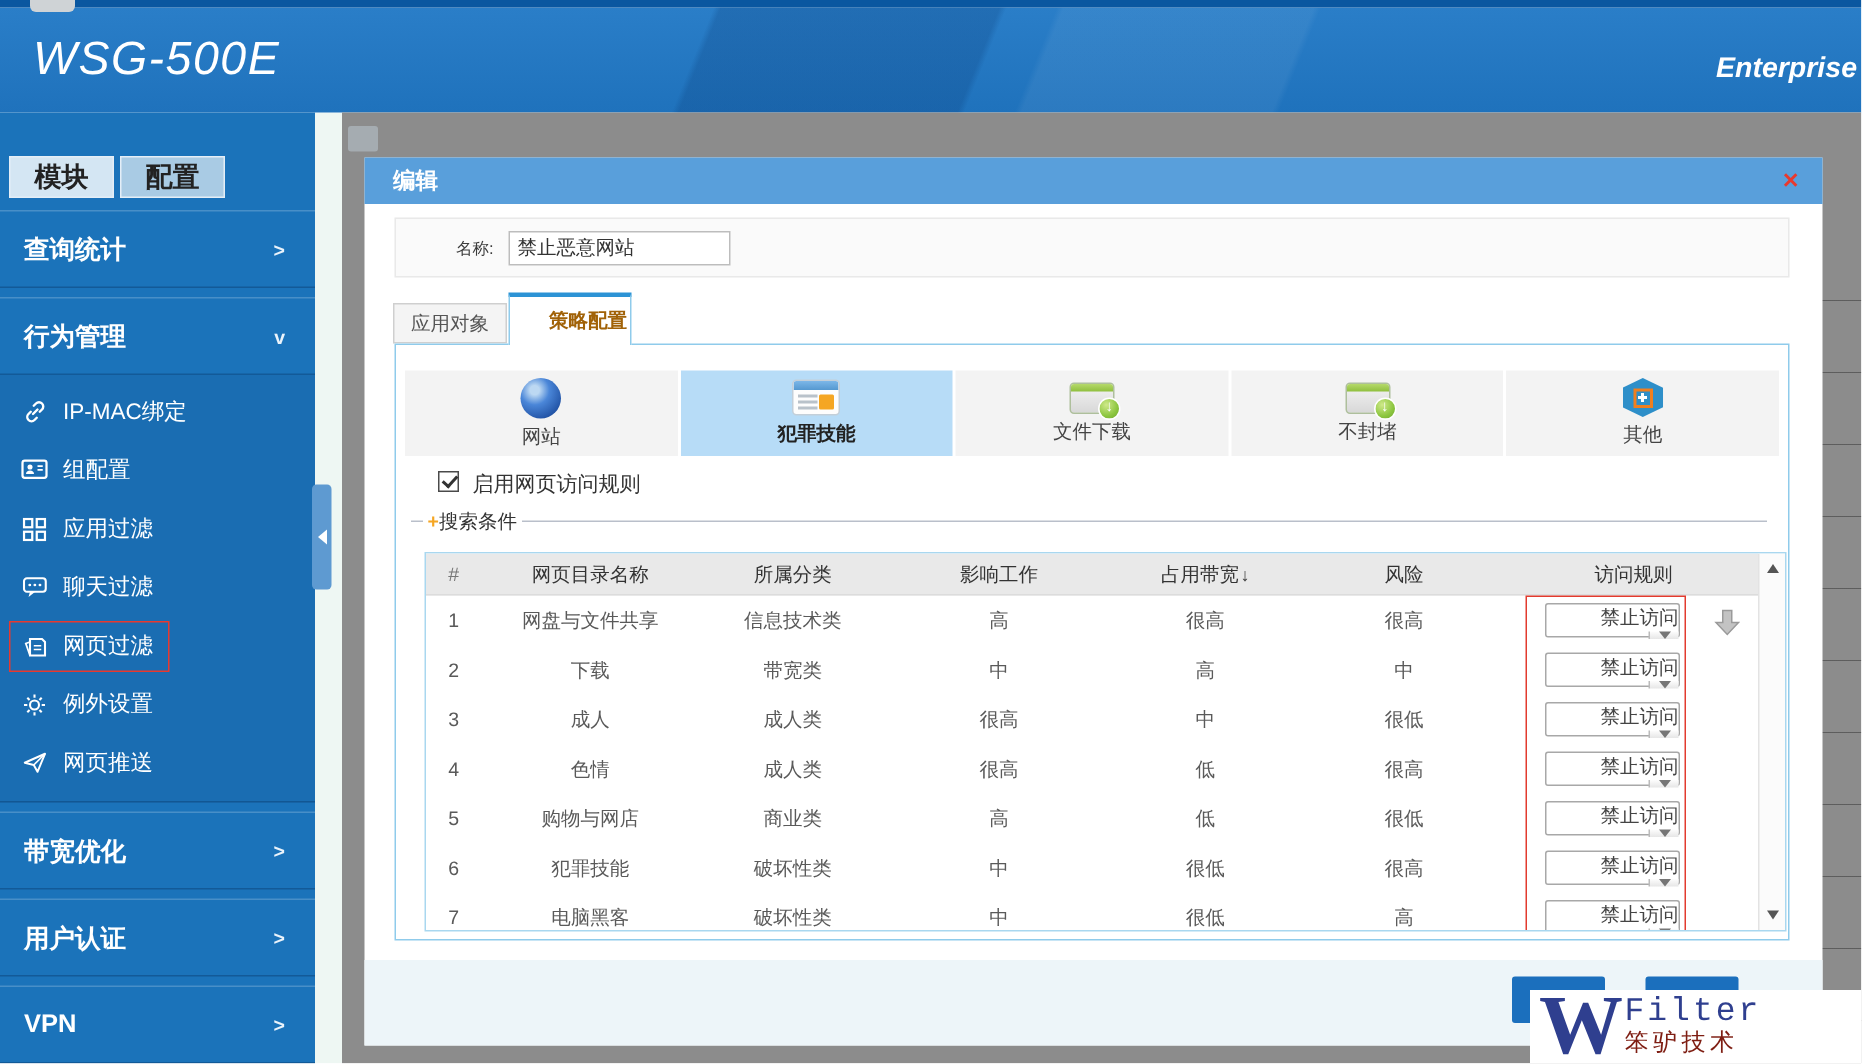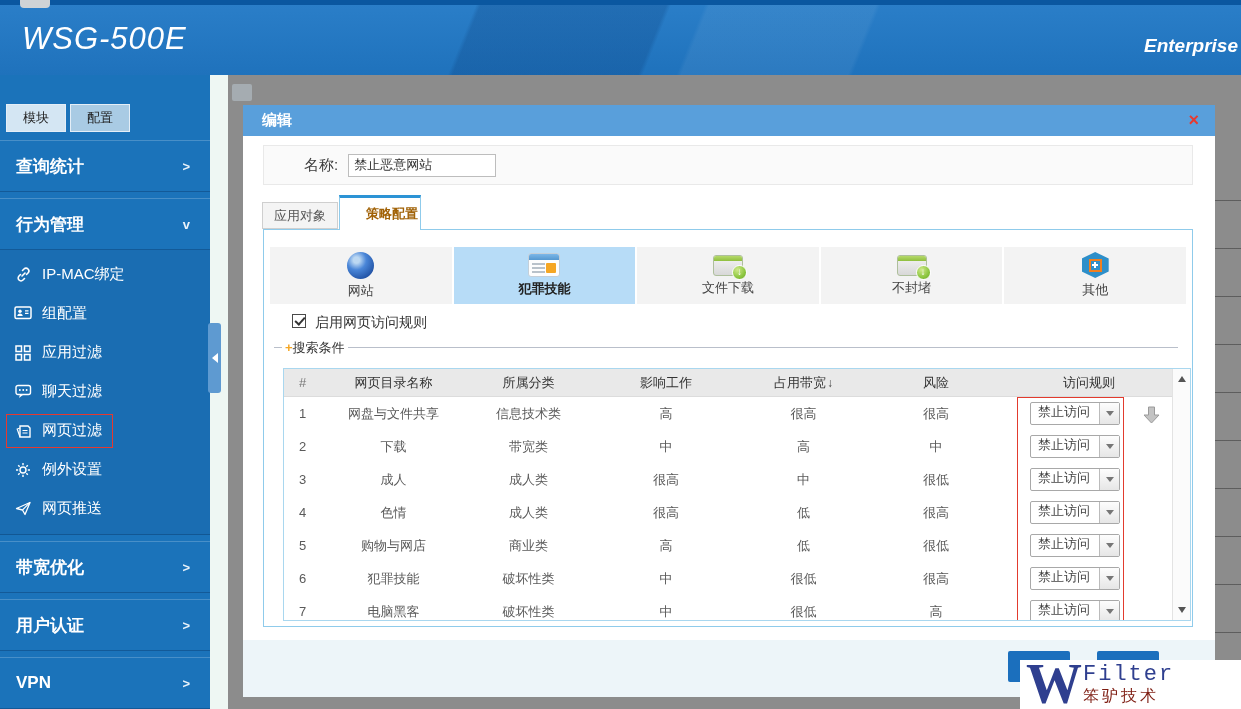--- a/index.html
+++ b/index.html
@@ -18,21 +18,21 @@
       linear-gradient(115deg, transparent 38%, rgba(10,60,120,.25) 38.5%, rgba(10,60,120,.25) 58%, transparent 58.5%),
       linear-gradient(115deg, transparent 62%, rgba(255,255,255,.06) 62.5%, rgba(255,255,255,.06) 80%, transparent 80.5%);
     transform:rotate(-3deg); }
   .brand { position:absolute; left:22px; top:16px; font-size:31px; color:#fff; letter-spacing:1px; font-weight:400; }
   .edition { position:absolute; right:3px; top:30px; font-size:19px; color:#fff; font-weight:bold; }
 
   
   .sidebar { position:absolute; left:0; top:75px; width:210px; height:634px; background:#1b73ba; z-index:2; }
   .side-tabs { position:absolute; left:6px; top:29px; display:flex; gap:4px; }
   .side-tab { height:28px; padding:0 16px; display:flex; align-items:center; justify-content:center;
-    font-size:13px; font-weight:normal; color:#222; background:#a9cbe4; border:1px solid #e4eef7; cursor:pointer; }
+    font-size:18px; font-weight:bold; color:#222; background:#a9cbe4; border:1px solid #e4eef7; cursor:pointer; }
   .side-tab.active { background:#d4e6f3; }
   .navs { position:absolute; left:0; top:65px; width:210px; }
   .nav-top { height:52px; display:flex; align-items:center; justify-content:space-between;
     padding:0 20px 0 16px; color:#fff; font-size:17px; font-weight:bold;
     border-top:1px solid rgba(255,255,255,.20); border-bottom:1px solid rgba(5,45,90,.35); margin-bottom:6px; cursor:pointer; }
   .nav-arrow { font-size:13px; font-weight:bold; color:#eaf3fb; }
   .submenu { background:#1a6db2; margin:-6px 0 6px 0; padding:5px 0 6px 0;
     border-bottom:1px solid rgba(5,45,90,.35); }
   .sub-item { position:relative; height:39px; display:flex; align-items:center; gap:9px;
     padding-left:13px; color:#fff; font-size:15px; cursor:pointer; }
@@ -52,21 +52,21 @@
 
   
   .modal { position:absolute; left:243px; top:105px; width:972px; height:592px; background:#fff; z-index:10; }
   .modal-header { position:absolute; left:0; top:0; right:0; height:31px; background:#599fdb;
     display:flex; align-items:center; }
   .modal-title { color:#fff; font-size:15px; font-weight:bold; margin-left:19px; }
   .modal-close { position:absolute; right:16px; top:5px; color:#e8392e; font-size:18px; font-weight:bold;
     cursor:pointer; line-height:20px; }
   .name-panel { position:absolute; left:20px; top:40px; width:930px; height:40px; background:#fafafa;
     border:1px solid #e9e9e9; display:flex; align-items:center; }
-  .name-label { margin-left:40px; font-size:15px; color:#3c3c3c; }
+  .name-label { margin-left:40px; font-size:11px; color:#3c3c3c; }
   .name-input { margin-left:10px; width:148px; height:23px; border:1px solid #bdbdbd; background:#fff;
     font-size:13px; color:#333; padding:0 5px; font-family:inherit; }
 
   .mtab { position:absolute; display:flex; align-items:center; justify-content:center; font-size:13px; cursor:pointer; }
   .mtab.inactive { left:19px; top:97px; width:76px; height:27px; background:#f4f4f4; border:1px solid #cfcfcf; color:#555; }
   .mtab.active { left:96px; top:90px; width:82px; height:35px; background:#fff; z-index:2;
     border-left:1px solid #8fcbeb; border-right:1px solid #8fcbeb; border-top:3px solid #2c93d5; border-bottom:none;
     font-weight:bold; color:#a16207;padding-left:24px; }
 
   .tab-panel { position:absolute; left:20px; top:124px; width:930px; height:398px; border:1px solid #8fcbeb; background:#fff; }
@@ -113,21 +113,21 @@
   .ptable { position:absolute; left:19px; top:138px; width:908px; height:253px; border:1px solid #a9d7ef; background:#fff; overflow:hidden; }
   .thead, .trow { display:grid; grid-template-columns:37px 145px 125px 150px 125px 140px 166px; width:888px; }
   .thead { height:28px; background:#e9e9e9; border-bottom:1px solid #dcdcdc; }
   .th { display:flex; align-items:center; justify-content:center; font-size:13px; color:#333; }
   .th.num { color:#777; }
   .sort { font-size:12px; color:#444; margin-left:1px; }
   .tbody { height:223px; overflow:hidden; }
   .trow { height:33px; }
   .td { display:flex; align-items:center; justify-content:center; font-size:13px; color:#5a5a5a; }
   .dd { display:flex; width:90px; height:23px; border:1px solid #a8a8a8; border-radius:2px; background:#fff;
-    align-items:flex-start; transform:translateX(-14px); cursor:pointer; }
+    align-items:flex-end; transform:translateX(-14px); cursor:pointer;flex-direction:column; }
   .dd-text { flex:1; padding-left:7px; font-size:13px; color:#444; }
   .dd-btn { width:20px; height:100%; border-left:1px solid #bbb; background:linear-gradient(#fdfdfd,#e6e6e6);
     display:flex; align-items:center; justify-content:center; }
   .dd-chev { width:0; height:0; border-left:4px solid transparent; border-right:4px solid transparent; border-top:5px solid #767676; }
   .vscroll { position:absolute; right:0; top:0; bottom:0; width:18px; background:#fbfbfb; border-left:1px solid #e3e3e3; cursor:pointer; }
   .sb-up { position:absolute; left:5px; top:7px; width:0; height:0; border-left:4px solid transparent; border-right:4px solid transparent; border-bottom:6px solid #555; }
   .sb-down { position:absolute; left:5px; bottom:7px; width:0; height:0; border-left:4px solid transparent; border-right:4px solid transparent; border-top:6px solid #555; }
   .red-rect { position:absolute; left:733px; top:28px; width:107px; height:224px; border:1px solid #e23b2e; pointer-events:none; z-index:3; }
   .bulk-arrow { position:absolute; left:858px; top:36px; }
 

